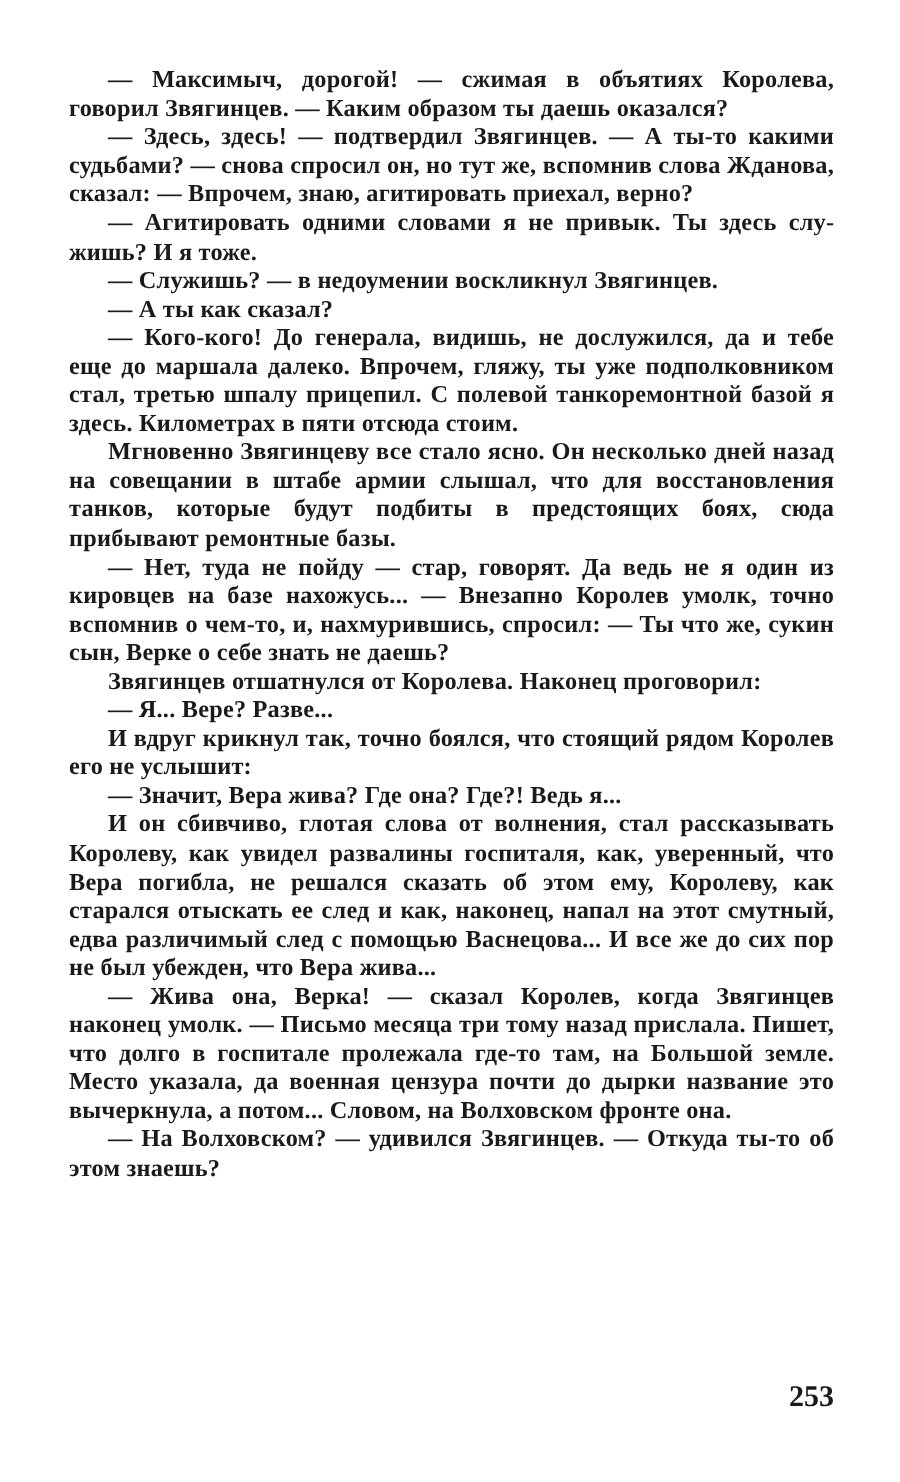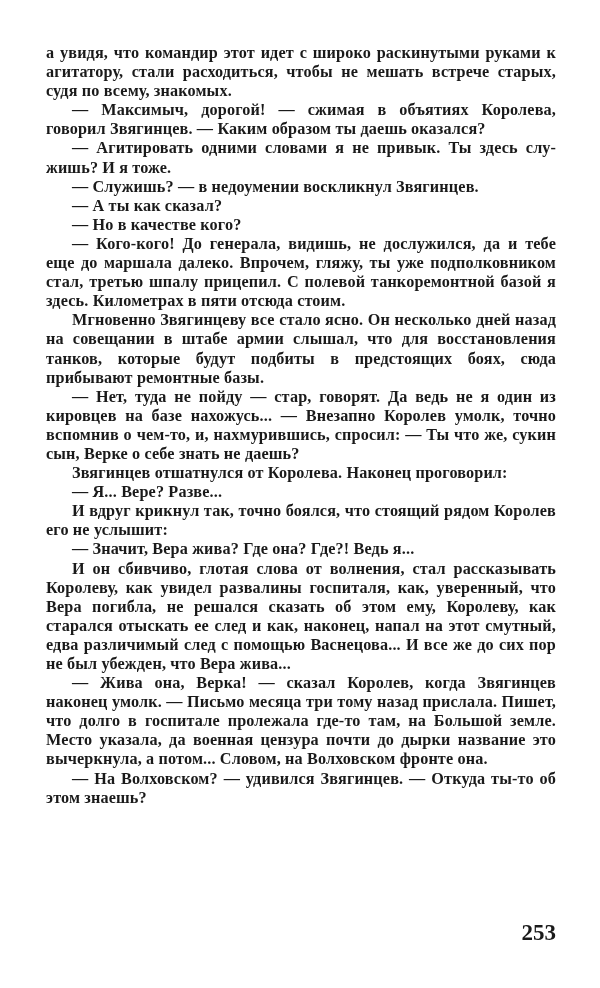--- a/index.html
+++ b/index.html
@@ -18,35 +18,34 @@
   }
   .p { margin: 0; text-align: justify; text-align-last: left; hyphens: manual; }
   .ind { text-indent: 26px; }
   .pagenum {
     position: absolute;
     left: 510px;
     top: 920px;
     width: 46px;
     text-align: right;
     font-family: "Liberation Serif", "DejaVu Serif", serif;
-    font-size: 23px;
+    font-size: 20px;
     font-weight: bold;
     color: #1a1a1a;
   }
 </style>
 </head>
 <body>
 
 <div class="page">
-  <p class="p">а увидя, что командир этот идет с широко раскинутыми руками к агитатору, стали расходиться, чтобы не мешать встрече ста­рых, судя по всему, знакомых.</p>
   <p class="p ind">— Максимыч, дорогой! — сжимая в объятиях Королева, говорил Звягинцев. — Каким образом ты даешь оказался?</p>
+  <p class="p ind">— Здесь, здесь! — подтвердил Звягинцев. — А ты-то каки­ми судьбами? — снова спросил он, но тут же, вспомнив слова Жданова, сказал: — Впрочем, знаю, агитировать приехал, верно?</p>
   <p class="p ind">— Агитировать одними словами я не привык. Ты здесь слу­жишь? И я тоже.</p>
   <p class="p ind">— Служишь? — в недоумении воскликнул Звягинцев.</p>
   <p class="p ind">— А ты как сказал?</p>
-  <p class="p ind">— Но в качестве кого?</p>
   <p class="p ind">— Кого-кого! До генерала, видишь, не дослужился, да и тебе еще до маршала далеко. Впрочем, гляжу, ты уже подпол­ковником стал, третью шпалу прицепил. С полевой танкоремонт­ной базой я здесь. Километрах в пяти отсюда стоим.</p>
   <p class="p ind">Мгновенно Звягинцеву все стало ясно. Он несколько дней назад на совещании в штабе армии слышал, что для восстанов­ления танков, которые будут подбиты в предстоящих боях, сю­да прибывают ремонтные базы.</p>
   <p class="p ind">— Нет, туда не пойду — стар, говорят. Да ведь не я один из кировцев на базе нахожусь... — Внезапно Королев умолк, точно вспомнив о чем-то, и, нахмурившись, спросил: — Ты что же, сукин сын, Верке о себе знать не даешь?</p>
   <p class="p ind">Звягинцев отшатнулся от Королева. Наконец проговорил:</p>
   <p class="p ind">— Я... Вере? Разве...</p>
   <p class="p ind">И вдруг крикнул так, точно боялся, что стоящий рядом Ко­ролев его не услышит:</p>
   <p class="p ind">— Значит, Вера жива? Где она? Где?! Ведь я...</p>
   <p class="p ind">И он сбивчиво, глотая слова от волнения, стал рассказывать Королеву, как увидел развалины госпиталя, как, уверенный, что Вера погибла, не решался сказать об этом ему, Королеву, как старался отыскать ее след и как, наконец, напал на этот смут­ный, едва различимый след с помощью Васнецова... И все же до сих пор не был убежден, что Вера жива...</p>
   <p class="p ind">— Жива она, Верка! — сказал Королев, когда Звягинцев наконец умолк. — Письмо месяца три тому назад прислала. Пишет, что долго в госпитале пролежала где-то там, на Большой земле. Место указала, да военная цензура почти до дырки на­звание это вычеркнула, а потом... Словом, на Волховском фрон­те она.</p>
   <p class="p ind">— На Волховском? — удивился Звягинцев. — Откуда ты-то об этом знаешь?</p>

